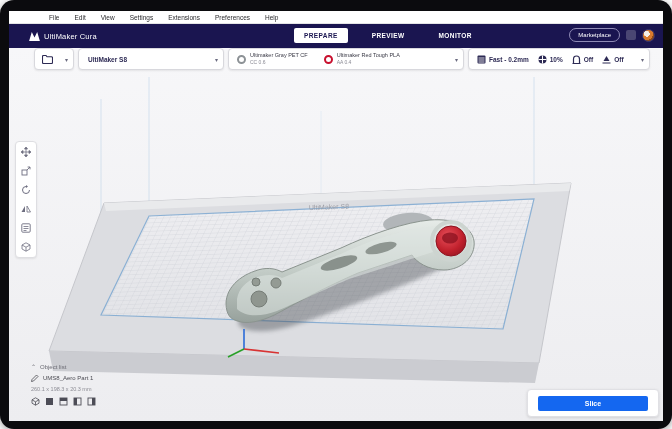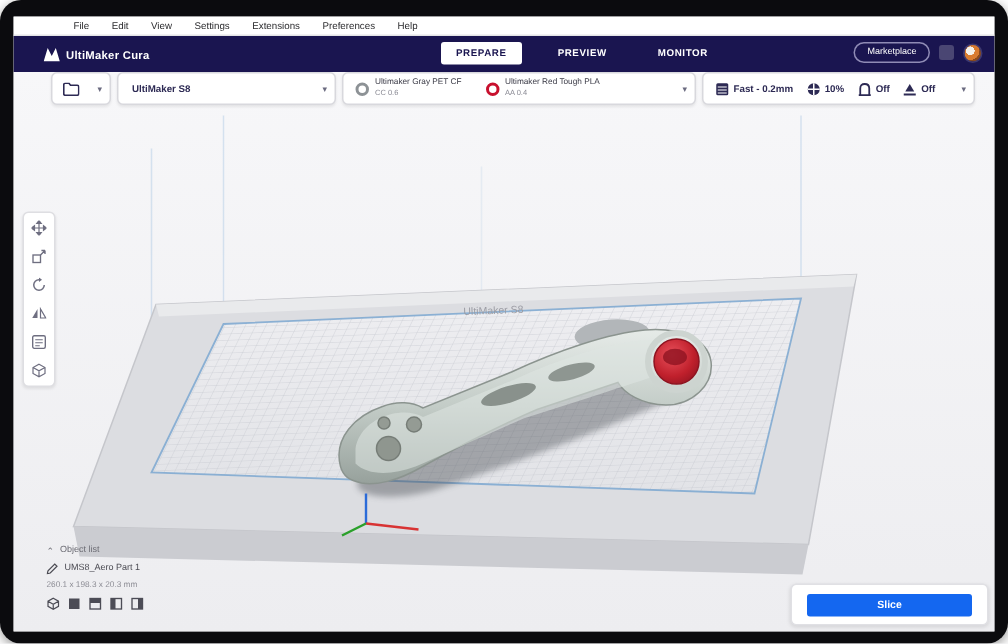--- a/index.html
+++ b/index.html
@@ -8,21 +8,21 @@
   .screen { position:absolute; left:9px; top:11px; width:654px; height:410px; background:#f4f4f6; overflow:hidden; }
 
   
   .menubar { position:absolute; left:0; top:0; width:100%; height:13px; background:#ffffff; border-bottom:1px solid #e4e4e6; display:flex; align-items:center; gap:15px; padding-left:40px; }
   .menubar span { font-size:6.5px; color:#2b2b2e; cursor:default; }
 
   
   .header { position:absolute; left:0; top:13px; width:100%; height:24px; background:#1a1550; }
   .logo { position:absolute; left:20px; top:0; height:24px; display:flex; align-items:center; gap:4px; }
   .logo-mark { width:11px; height:9px; }
-  .logo-text { color:#ffffff; font-size:7.5px; font-weight:bold; letter-spacing:.2px; }
+  .logo-text { color:#ffffff; font-size:7.5px; font-weight:normal; letter-spacing:.2px; }
   .tabs { position:absolute; left:285px; top:4px; display:flex; align-items:center; gap:14px; }
   .tab { font-size:6.5px; font-weight:bold; letter-spacing:.4px; color:#ffffff; padding:4px 10px; border-radius:2px; }
   .tab.active { background:#ffffff; color:#1a1550; }
   .header-right { position:absolute; right:8px; top:4px; display:flex; align-items:center; gap:6px; }
   .marketplace-btn { border:1px solid #8f8bb5; border-radius:8px; color:#ffffff; font-size:6px; padding:3px 8px; background:transparent; }
   .app-switch { width:10px; height:10px; border-radius:2px; background:#4a4673; }
   .avatar { width:13px; height:13px; border-radius:50%; background:radial-gradient(circle at 35% 35%, #f5f0e8 0 28%, #d97b2f 29% 60%, #8a4a1d 61%); border:1px solid #3c3870; }
 
   
   .tb-panel { position:absolute; top:37px; height:22px; background:#ffffff; border:1px solid #d8d8dd; border-radius:4px; box-shadow:0 1px 2px rgba(0,0,0,.08); display:flex; align-items:center; }

